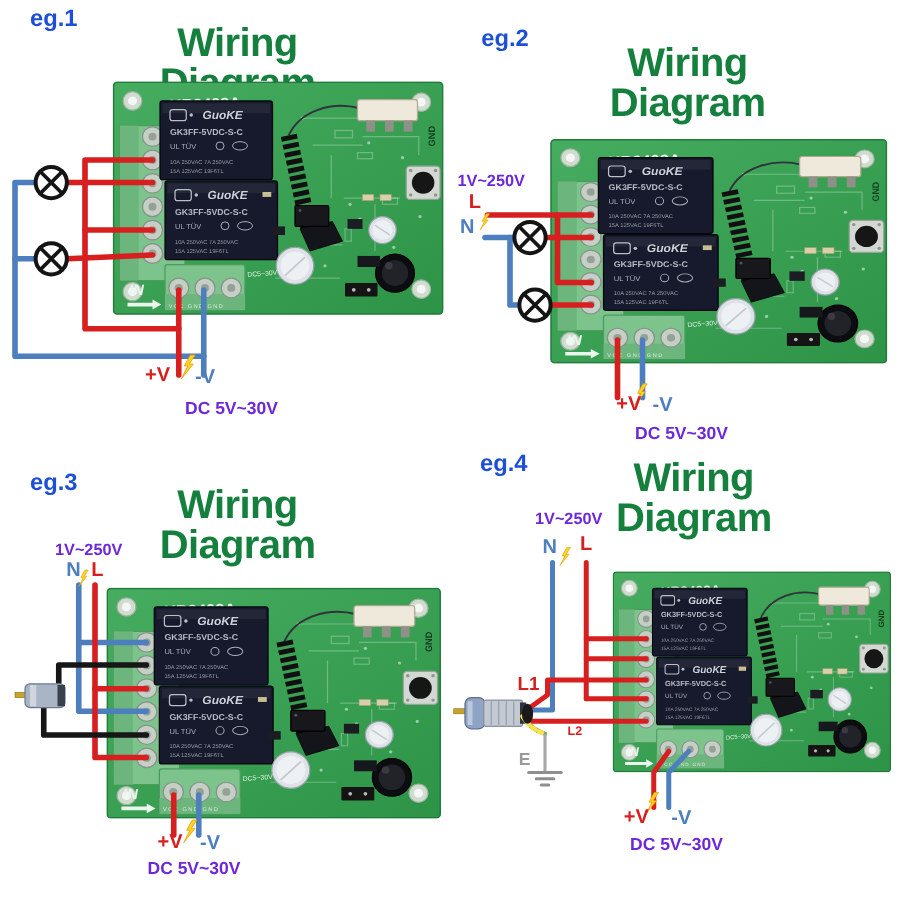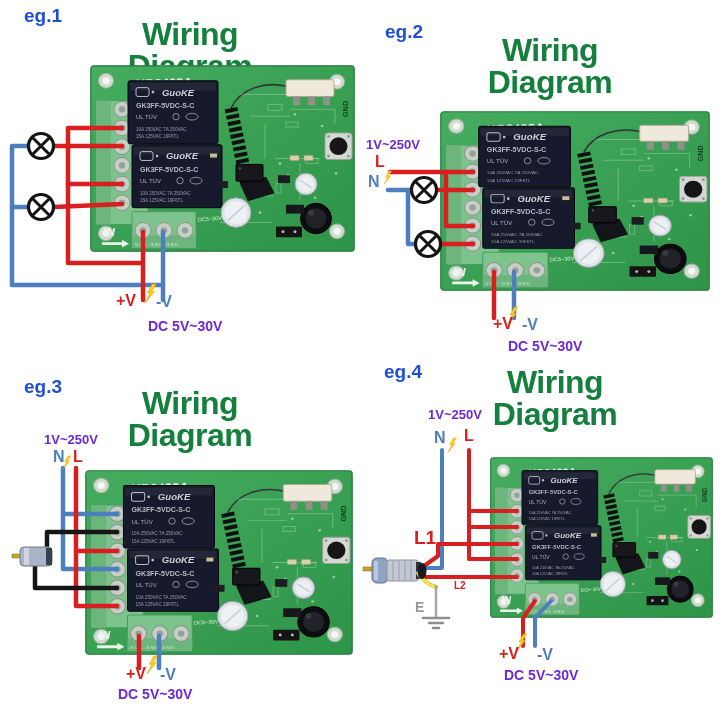--- a/index.html
+++ b/index.html
@@ -810,21 +810,21 @@
       </g>
       <ellipse cx="62" cy="211" rx="4.5" ry="8" fill="#1a1a1a"></ellipse>
       <path class="wire-thin w-red" d="M175 241 L163 258 V286"></path>
       <path class="wire-thin w-blue" d="M191 241 L175 258 V286"></path>
       <polygon class="bolt" transform="translate(88,78) scale(0.6)" points="9,0 3,11 6.5,11 0,24 12,9 8,9 14,0"></polygon>
       <polygon class="bolt" transform="translate(157,274) scale(0.7)" points="9,0 3,11 6.5,11 0,24 12,9 8,9 14,0"></polygon>
     </svg>
     <span class="lbl dark" style="left:68px;top:48px;font-size:13px">1V~250V</span>
     <span class="lbl blue" style="left:74px;top:70px;font-size:16px">N</span>
     <span class="lbl red" style="left:104px;top:68px;font-size:16px">L</span>
-    <span class="lbl red" style="left:54px;top:168px;font-size:19px">L1</span>
+    <span class="lbl red" style="left:54px;top:180px;font-size:15px">L1</span>
     <span class="lbl red" style="left:94px;top:221px;font-size:10px">L2</span>
     <span class="lbl gray" style="left:55px;top:240px;font-size:14px">E</span>
     <span class="lbl red" style="left:139px;top:286px;font-size:16px">+V</span>
     <span class="lbl blue" style="left:177px;top:287px;font-size:16px">-V</span>
     <span class="lbl dark" style="left:144px;top:308px;font-size:14px">DC 5V~30V</span>
   </section>
 
 </div>
 
 </body></html>

